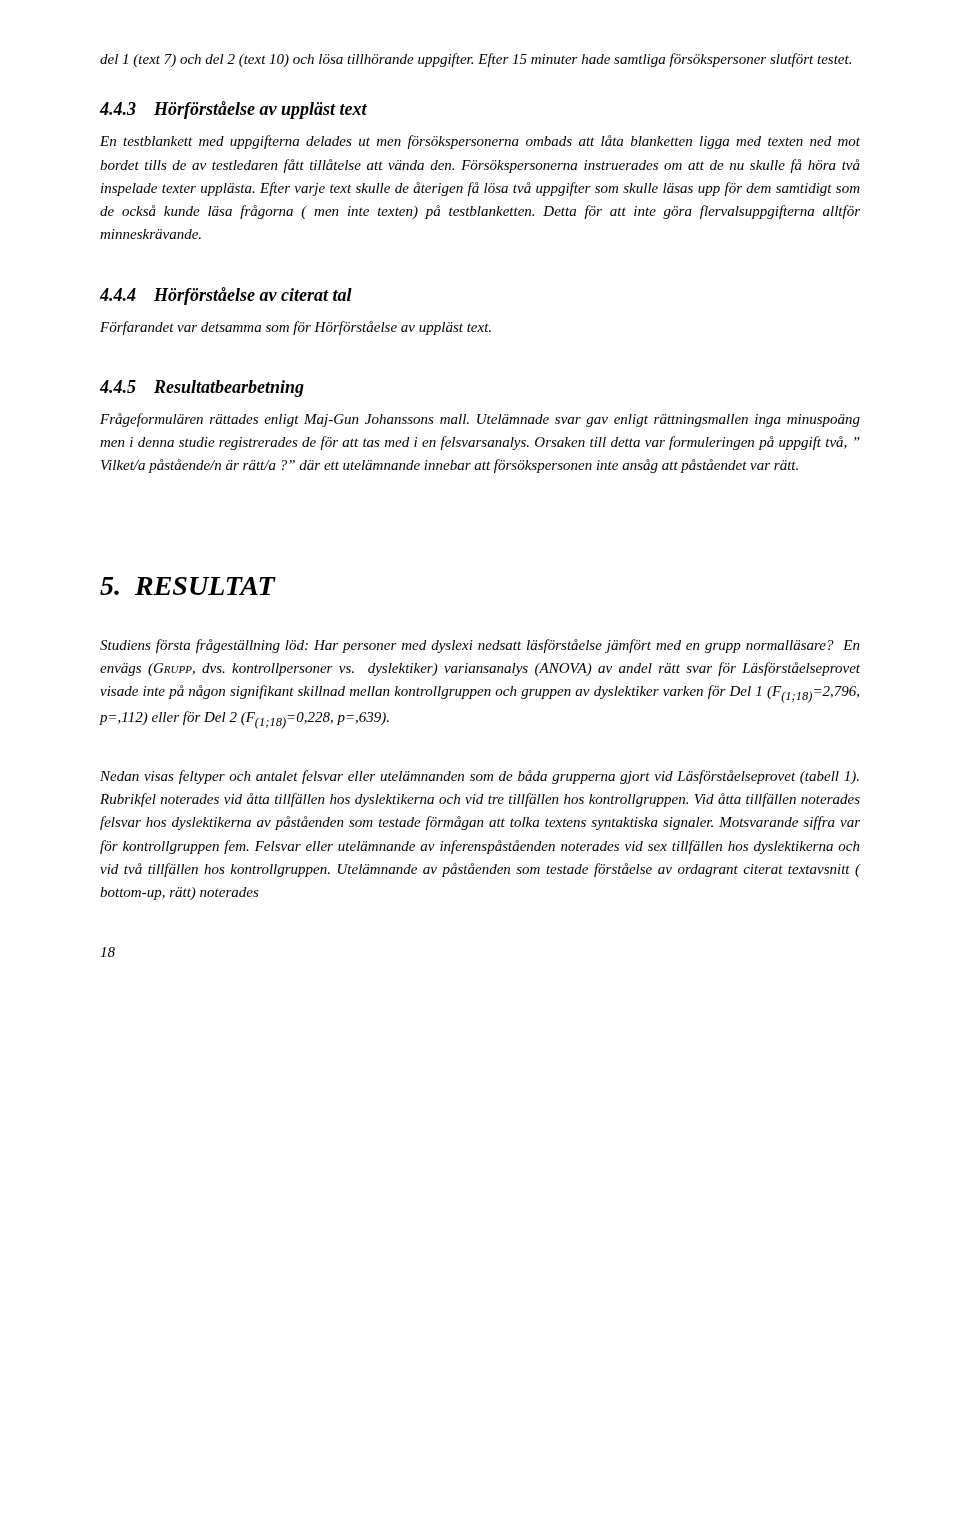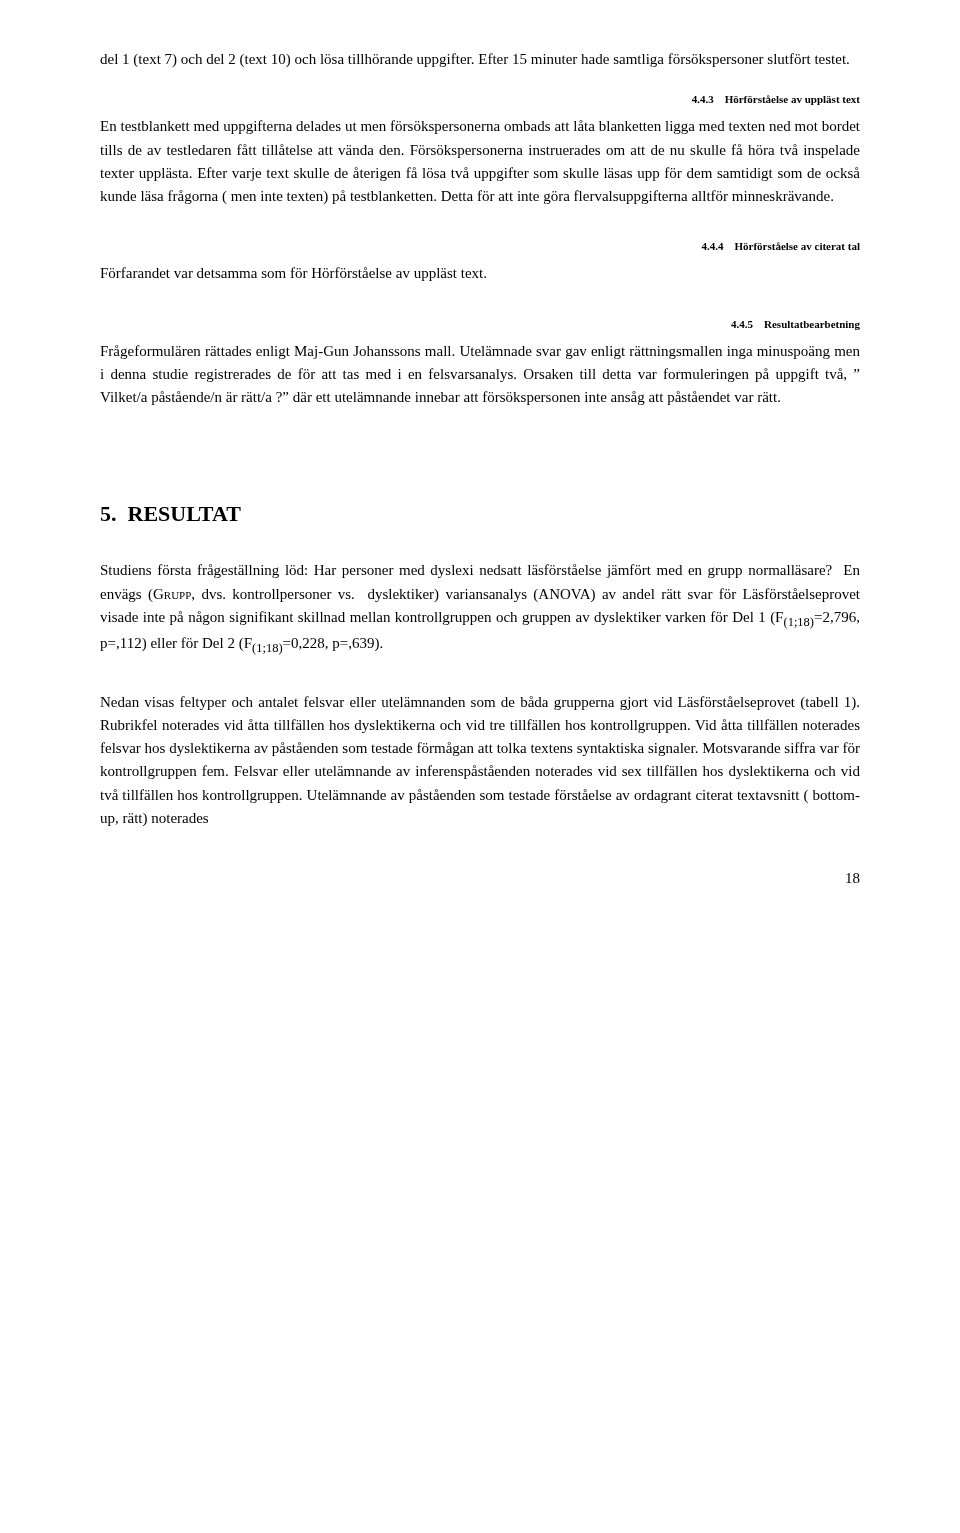--- a/index.html
+++ b/index.html
@@ -15,51 +15,52 @@
       color: #000000;
       width: 960px;
       min-height: 1533px;
     }
 
     .page {
       width: 960px;
       min-height: 1533px;
       padding: 48px 100px 60px 100px;
       position: relative;
+      font-style: italic;
     }
 
     .text-block {
       text-align: justify;
       line-height: 1.55;
       margin-bottom: 14px;
     }
 
     .section-heading {
-      font-size: 11px;
+      font-size: 18px;
       font-weight: bold;
       margin-bottom: 10px;
-      text-align: right;
+      margin-top: 6px;
     }
 
     .section-heading-large {
-      font-size: 22px;
+      font-size: 28px;
       font-weight: bold;
       margin-bottom: 14px;
       margin-top: 24px;
     }
 
     .section-heading-medium {
       font-size: 18px;
       font-weight: bold;
       margin-bottom: 12px;
       margin-top: 20px;
     }
 
     .page-number {
-      text-align: right;
+      text-align: left;
       margin-top: 40px;
       font-size: 15px;
     }
 
     .spacer {
       height: 18px;
     }
 
     .small-spacer {
       height: 8px;

